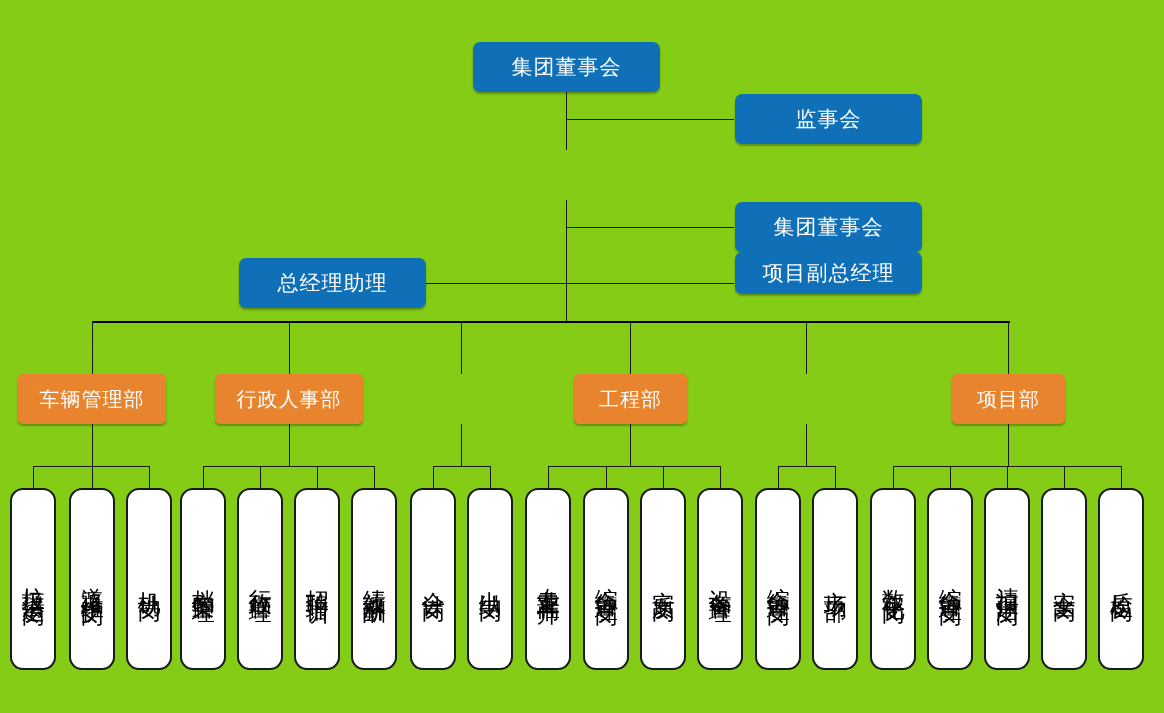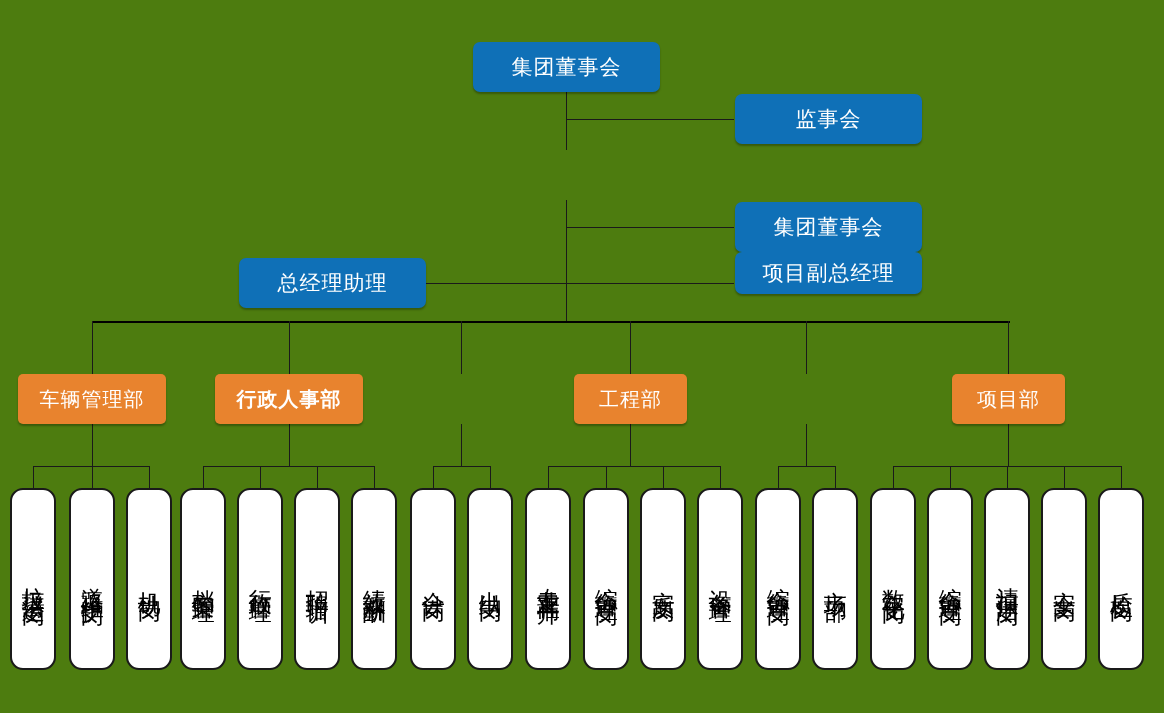--- a/index.html
+++ b/index.html
@@ -4,21 +4,21 @@
 <style>
   html,body{margin:0;padding:0;background:#ffffff;}
   body{
     font-family:"Liberation Sans","DejaVu Sans",sans-serif;
     -webkit-font-smoothing:antialiased;
   }
   #org-chart{
     position:relative;
     width:1164px;
     height:713px;
-    background:#4d7c0f;
+    background:#84cc16;
     overflow:hidden;
   }
 
   
   .ln{position:absolute;background:#1a1a1a;}
   .ln.h{height:1px;}
   .ln.v{width:1px;}
   .ln.bus{height:2px;background:#000;}
 
   
@@ -136,21 +136,21 @@
 
 
   <div class="node blue" style="left:735px; top:202px; width:187px; height:50px;">集团董事会</div>
 
   <div class="node blue" style="left:735px; top:252px; width:187px; height:42px;">项目副总经理</div>
 
   <div class="node blue" style="left:239px; top:258px; width:187px; height:50px;">总经理助理</div>
 
   <div class="node orange" style="left:18px; top:374px; width:148px; height:50px;">车辆管理部</div>
 
-  <div class="node orange" style="left:215px; top:374px; width:148px; height:50px;font-weight:bold;">行政人事部</div>
+  <div class="node orange" style="left:215px; top:374px; width:148px; height:50px;">行政人事部</div>
 
 
   <div class="node orange" style="left:574px; top:374px; width:113px; height:50px;">工程部</div>
 
 
   <div class="node orange" style="left:952px; top:374px; width:113px; height:50px;">项目部</div>
 
   <div class="node leaf" style="left:10px;  top:488px; width:46px; height:182px;">垃圾清运岗</div>
   <div class="node leaf" style="left:69px;  top:488px; width:46px; height:182px;">道路维护岗</div>
   <div class="node leaf" style="left:126px; top:488px; width:46px; height:182px;">机动岗</div>

